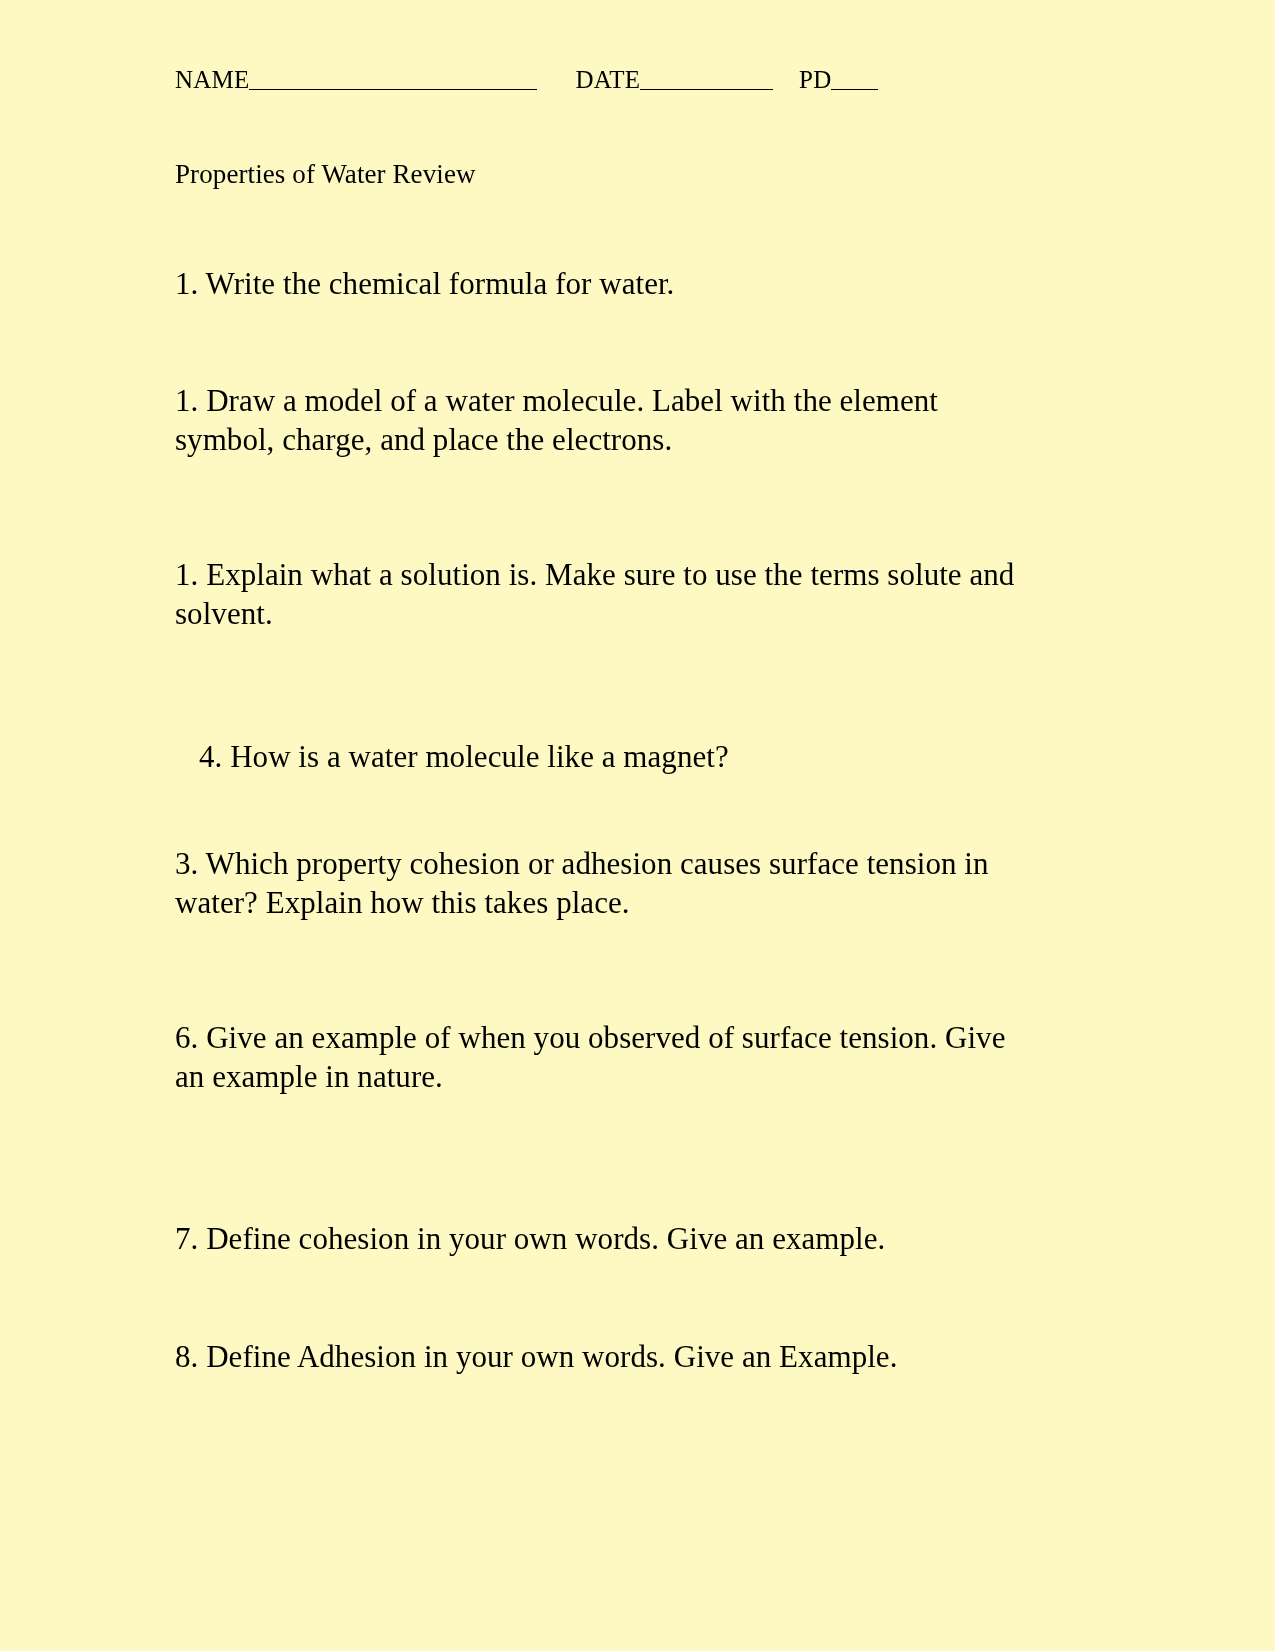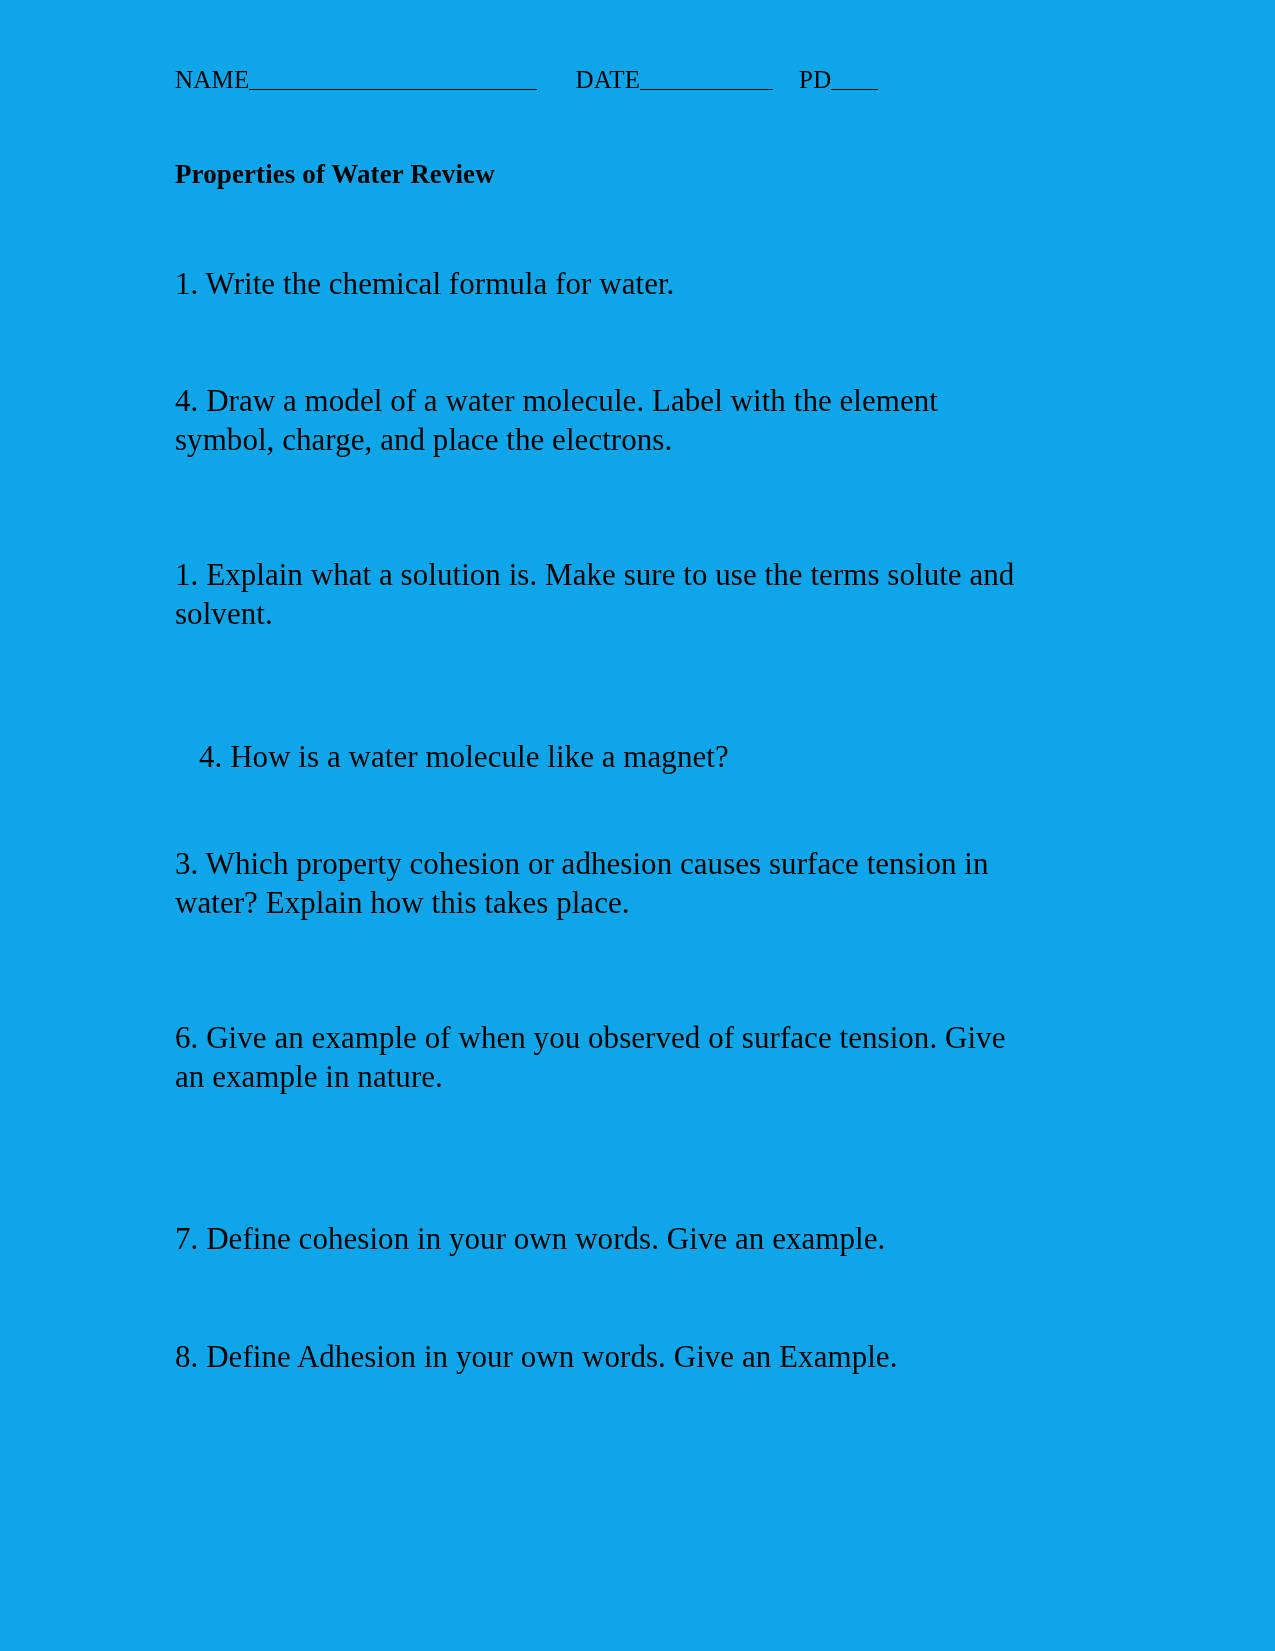--- a/index.html
+++ b/index.html
@@ -11,21 +11,21 @@
   body {
     font-family: "Liberation Serif", "DejaVu Serif", serif;
     color: #000000;
     -webkit-font-smoothing: antialiased;
   }
   .page {
     position: relative;
     width: 1275px;
     height: 1651px;
     margin: 0 auto;
-    background: #0ea5e9;
+    background: #fef9c3;
     overflow: hidden;
     box-sizing: border-box;
   }
   .content {
     position: absolute;
     left: 175px;
     top: 0;
     width: 850px;
   }
 
@@ -55,21 +55,21 @@
   .blank-pd    { width: 47px;  }
   .gap-sm { display: inline-block; width: 38px; }
   .gap-xs { display: inline-block; width: 26px; }
 
   
   .doc-title {
     position: absolute;
     left: 0;
     top: 141px;
     font-size: 27px;
-    font-weight: bold;
+    font-weight: normal;
     letter-spacing: 0.1px;
   }
 
   
   .question {
     position: absolute;
     left: 0;
     width: 848px;
     font-size: 31px;
     line-height: 1.26;
@@ -91,21 +91,21 @@
 <div class="page">
   <div class="content">
 
     <div class="form-header">
       <span class="field-label">NAME</span><span class="blank blank-name"></span><span class="gap-sm"></span><span class="field-label">DATE</span><span class="blank blank-date"></span><span class="gap-xs"></span><span class="field-label">PD</span><span class="blank blank-pd"></span>
     </div>
 
     <h1 class="doc-title">Properties of Water Review</h1>
 
     <p class="question q1">1.  Write the chemical formula for water.</p>
-    <p class="question q2">4. Draw a model of a water molecule. Label with the element symbol, charge, and place the electrons.</p>
+    <p class="question q2">1. Draw a model of a water molecule. Label with the element symbol, charge, and place the electrons.</p>
     <p class="question q3">1. Explain what a solution is.  Make sure to use the terms solute and solvent.</p>
     <p class="question q4">4. How is a water molecule like a magnet?</p>
     <p class="question q5">3. Which property cohesion or adhesion causes surface tension in water?   Explain how this takes place.</p>
     <p class="question q6">6. Give an example of when you observed of surface tension.  Give an example in nature.</p>
     <p class="question q7">7. Define cohesion in your own words.  Give an example.</p>
     <p class="question q8">8. Define Adhesion in your own words. Give an Example.</p>
 
   </div>
 </div>
 

